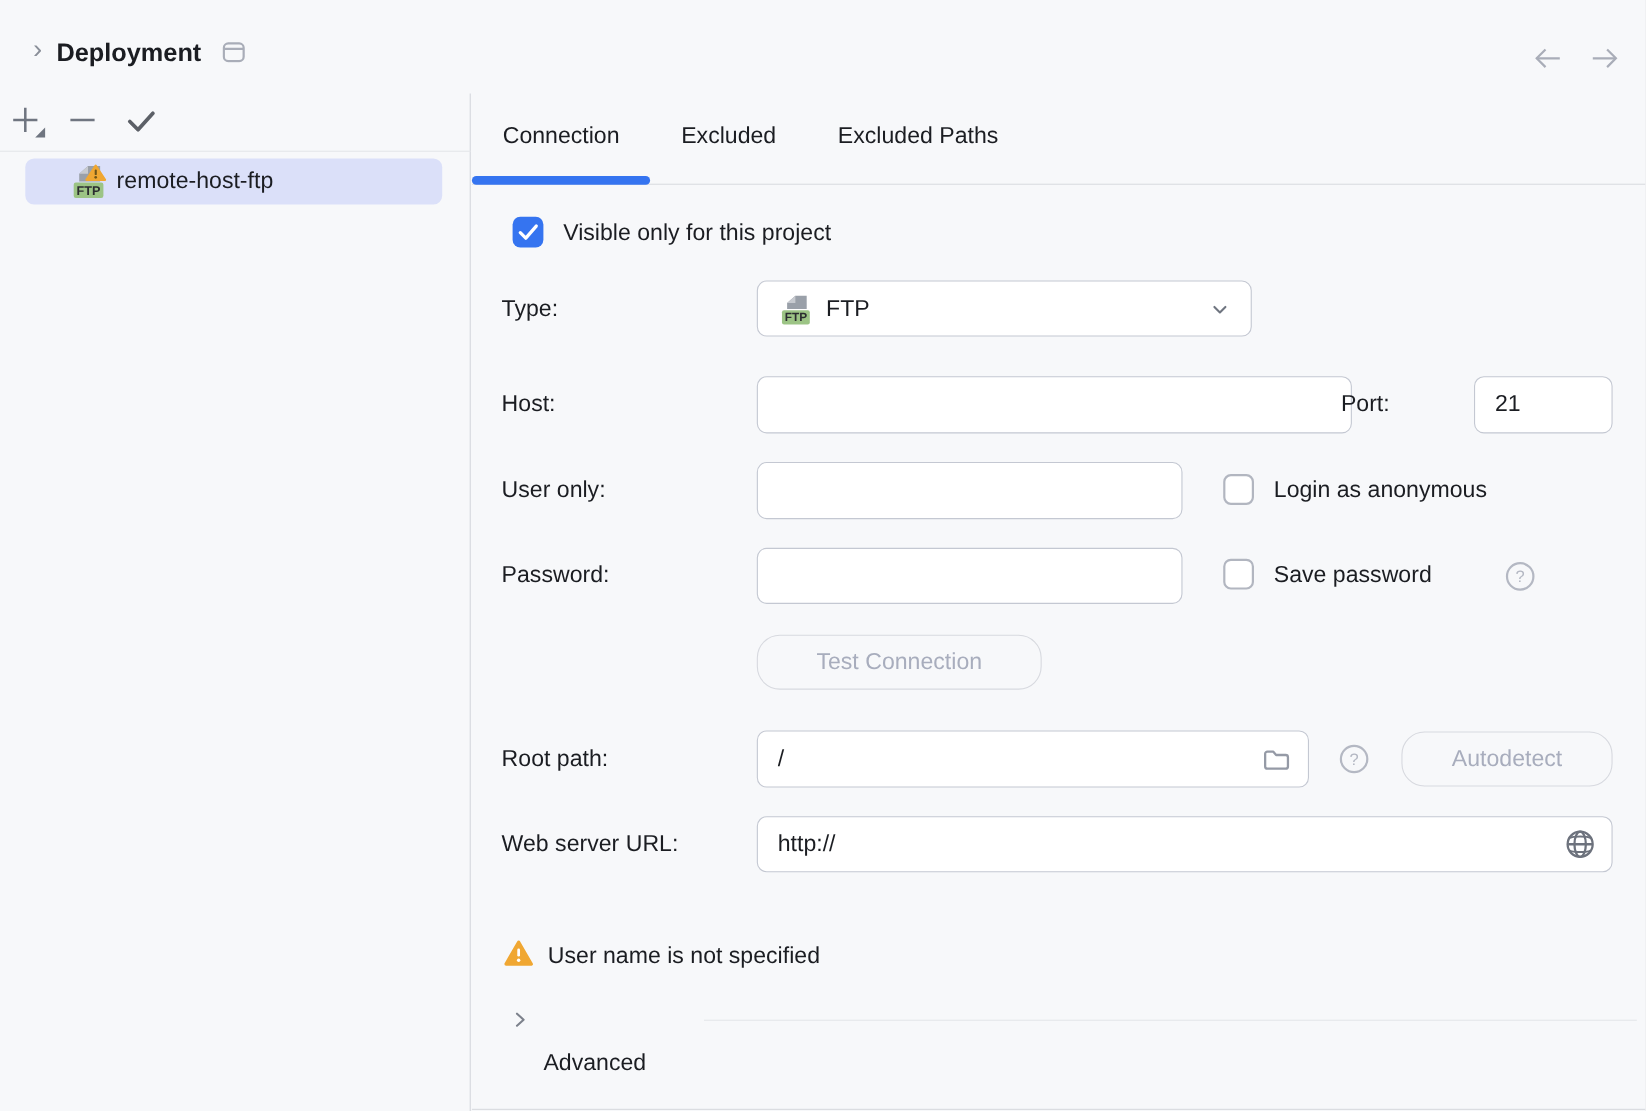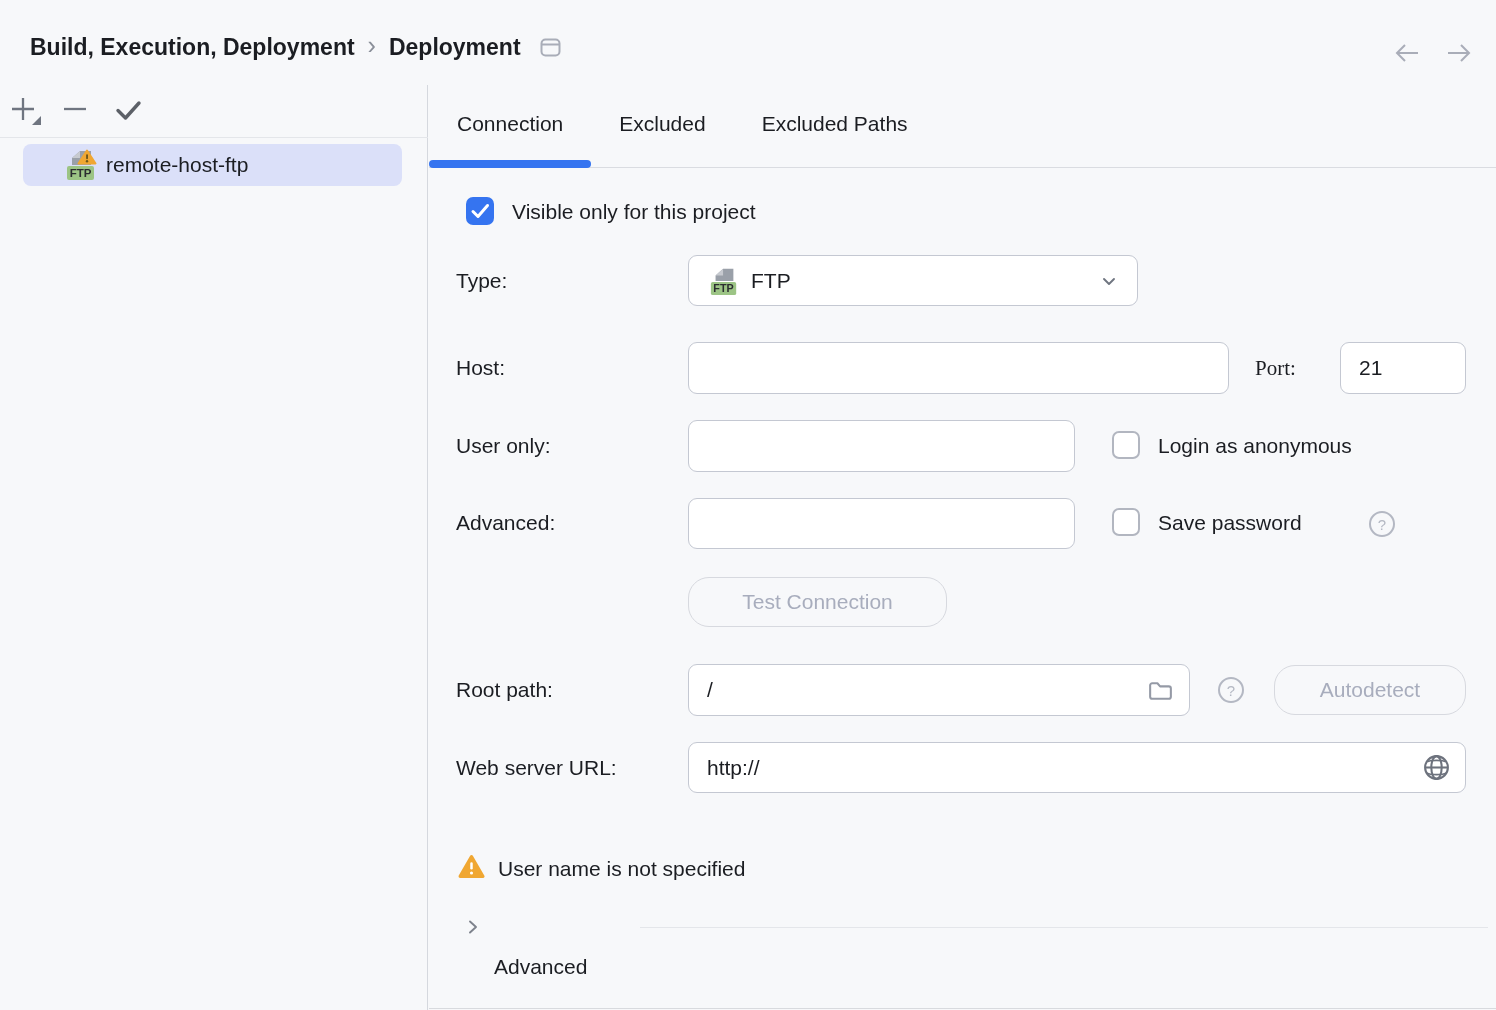--- a/index.html
+++ b/index.html
@@ -71,21 +71,20 @@
   .bottom-line { position:absolute; left:429px; top:1008px; width:1067px; height:1px; background:#d8dade; }
 
   .ftp-ic { position:relative; width:32px; height:32px; flex:0 0 auto; }
 </style>
 </head>
 <body>
 
 <div class="app">
 
   <div class="breadcrumb">
-    <span class="crumb">Build, Execution, Deployment</span>
     <span class="crumb-sep">›</span>
     <span class="crumb">Deployment</span>
     <span class="win-icon">
       <svg width="21" height="19" viewBox="0 0 21 19" fill="none">
         <rect x="1.5" y="1.5" width="18" height="16" rx="4" stroke="#a9adb8" stroke-width="2"></rect>
         <line x1="1.5" y1="6.5" x2="19.5" y2="6.5" stroke="#a9adb8" stroke-width="2"></line>
       </svg>
     </span>
   </div>
 
@@ -169,33 +168,33 @@
         <svg width="20" height="20" viewBox="0 0 20 20" fill="none">
           <path d="M5 8l5 5 5-5" stroke="#6f7580" stroke-width="1.9" stroke-linecap="round" stroke-linejoin="round"></path>
         </svg>
       </span>
     </div>
 
     <span class="lbl" style="left:27px; top:283px;">Host:</span>
     <div class="fld" style="left:259px; top:257px; width:541px; height:52px;">
       <input type="text" value="" style="">
     </div>
-    <span class="lbl" style="left:826px; top:283px;font-family:Liberation Serif, serif;">Port:</span>
+    <span class="lbl" style="left:790px; top:283px;">Port:</span>
     <div class="fld" style="left:911px; top:257px; width:126px; height:52px;">
       <input type="text" value="21" style="">
     </div>
 
     <span class="lbl" style="left:27px; top:361px;">User only:</span>
     <div class="fld" style="left:259px; top:335px; width:387px; height:52px;">
       <input type="text" value="" style="">
     </div>
     <div class="cb unchecked" style="left:683px; top:346px;"></div>
     <span class="lbl" style="left:729px; top:361px;">Login as anonymous</span>
 
-    <span class="lbl" style="left:27px; top:438px;">Advanced:</span>
+    <span class="lbl" style="left:27px; top:438px;">Password:</span>
     <div class="fld" style="left:259px; top:413px; width:387px; height:51px;">
       <input type="password" value="" style="">
     </div>
     <div class="cb unchecked" style="left:683px; top:423px;"></div>
     <span class="lbl" style="left:729px; top:438px;">Save password</span>
     <span class="help" style="left:939px; top:425px;">
       <svg width="28" height="28" viewBox="0 0 28 28" fill="none">
         <circle cx="14" cy="14" r="12" stroke="#b4b8c3" stroke-width="2"></circle>
         <text x="14" y="19.5" text-anchor="middle" font-family="Liberation Sans, sans-serif" font-size="15" fill="#b4b8c3">?</text>
       </svg>

